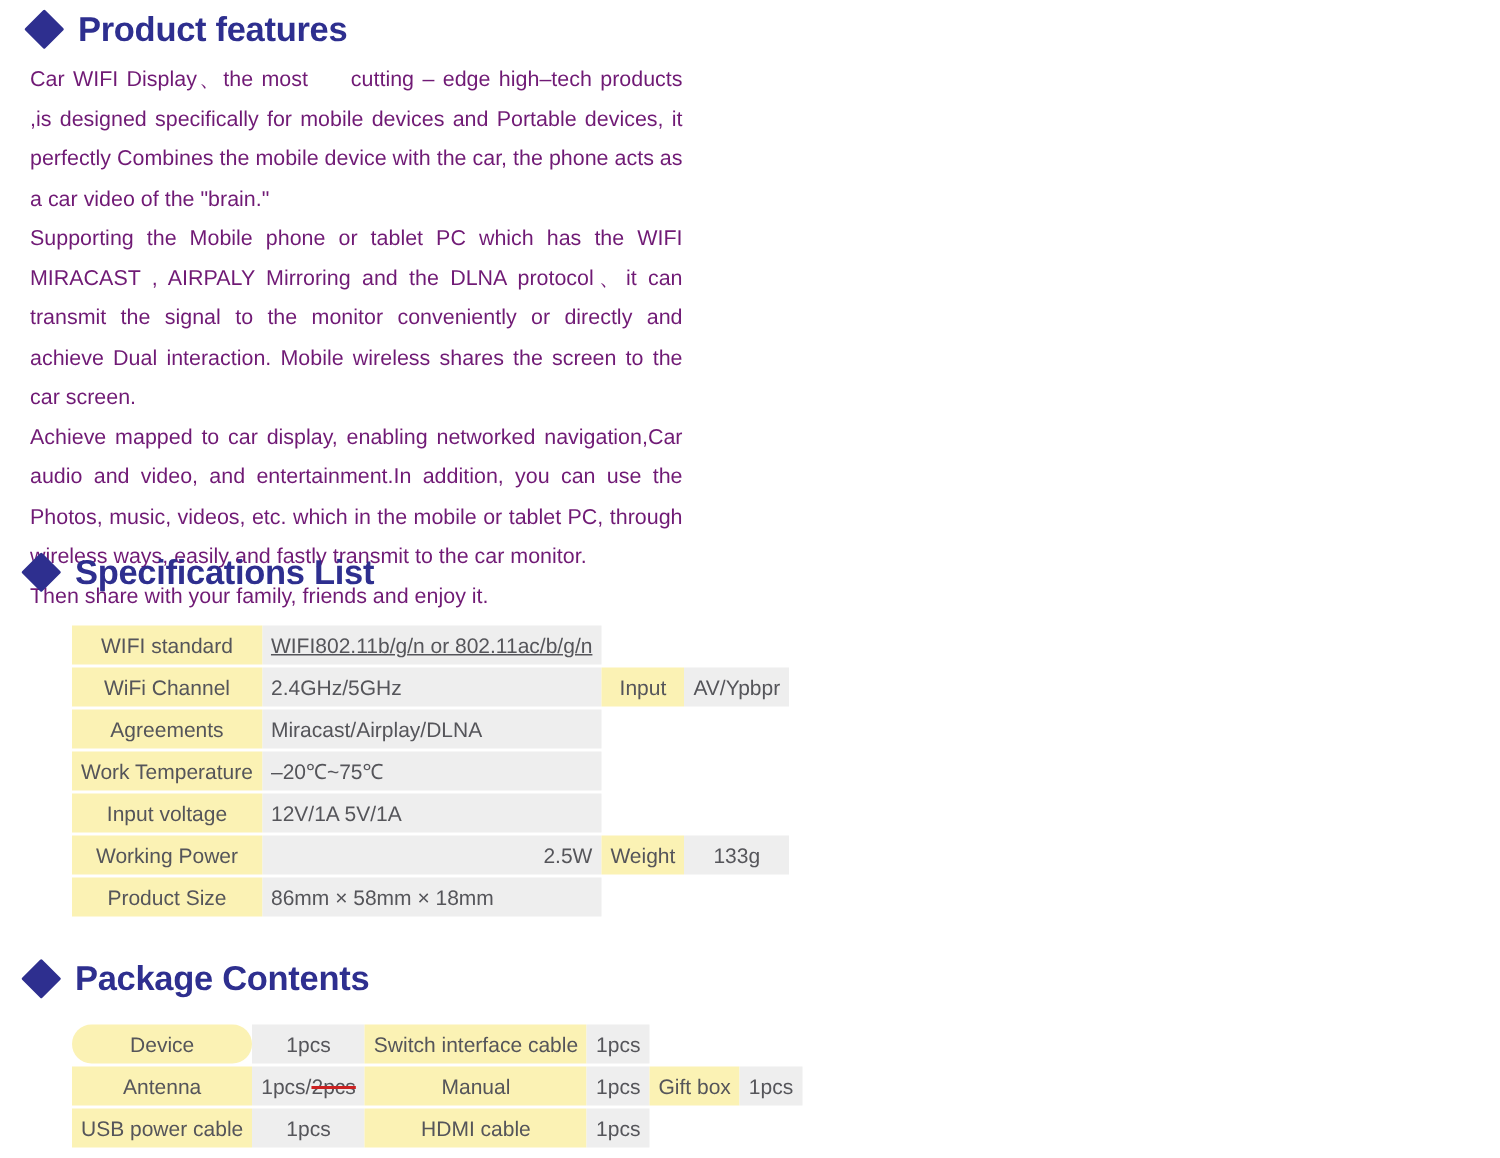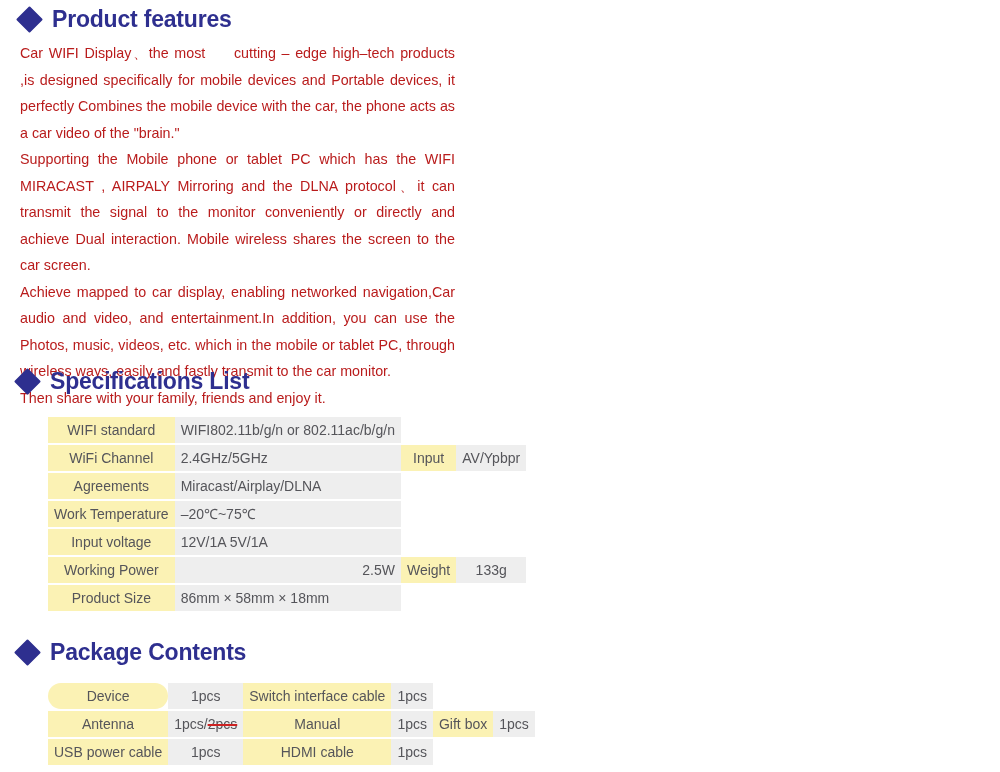--- a/index.html
+++ b/index.html
@@ -52,21 +52,21 @@
     color: #2e2f8f;
     letter-spacing: -0.2px;
     line-height: 1;
     white-space: nowrap;
   }
 
   
   .para {
     font-size: 14.3px;
     line-height: 26.5px;
-    color: #b91c1c;
+    color: #701a75;
     text-align: justify;
     margin: 0;
   }
 
   
   #features-heading { position: absolute; left: 20px; top: 8px; }
   #features-body {
     position: absolute;
     left: 20px;
     top: 40px;
@@ -121,21 +121,21 @@
 
     <div class="heading" id="spec-heading">
       <span class="diamond"></span>
       <span class="htext">Specifications List</span>
     </div>
     <div id="spec-table">
       <table class="tbl">
           <tbody>
             <tr>
               <td class="c-yellow t-center" style="width: 142px;">WIFI standard</td>
-              <td class="c-gray t-left" style="width: 246px;">WIFI802.11b/g/n or 802.11ac/b/g/n</td>
+              <td class="c-gray t-left" style="width: 246px; text-decoration: underline;">WIFI802.11b/g/n or 802.11ac/b/g/n</td>
             </tr>
             <tr>
               <td class="c-yellow t-center" style="width: 142px;">WiFi Channel</td>
               <td class="c-gray t-left" style="width: 108px;">2.4GHz/5GHz</td>
               <td class="c-yellow t-center" style="width: 58px;">Input</td>
               <td class="c-gray t-center" style="width: 80px;">AV/Ypbpr</td>
             </tr>
             <tr>
               <td class="c-yellow t-center" style="width: 142px;">Agreements</td>
               <td class="c-gray t-left" style="width: 246px;">Miracast/Airplay/DLNA</td>

